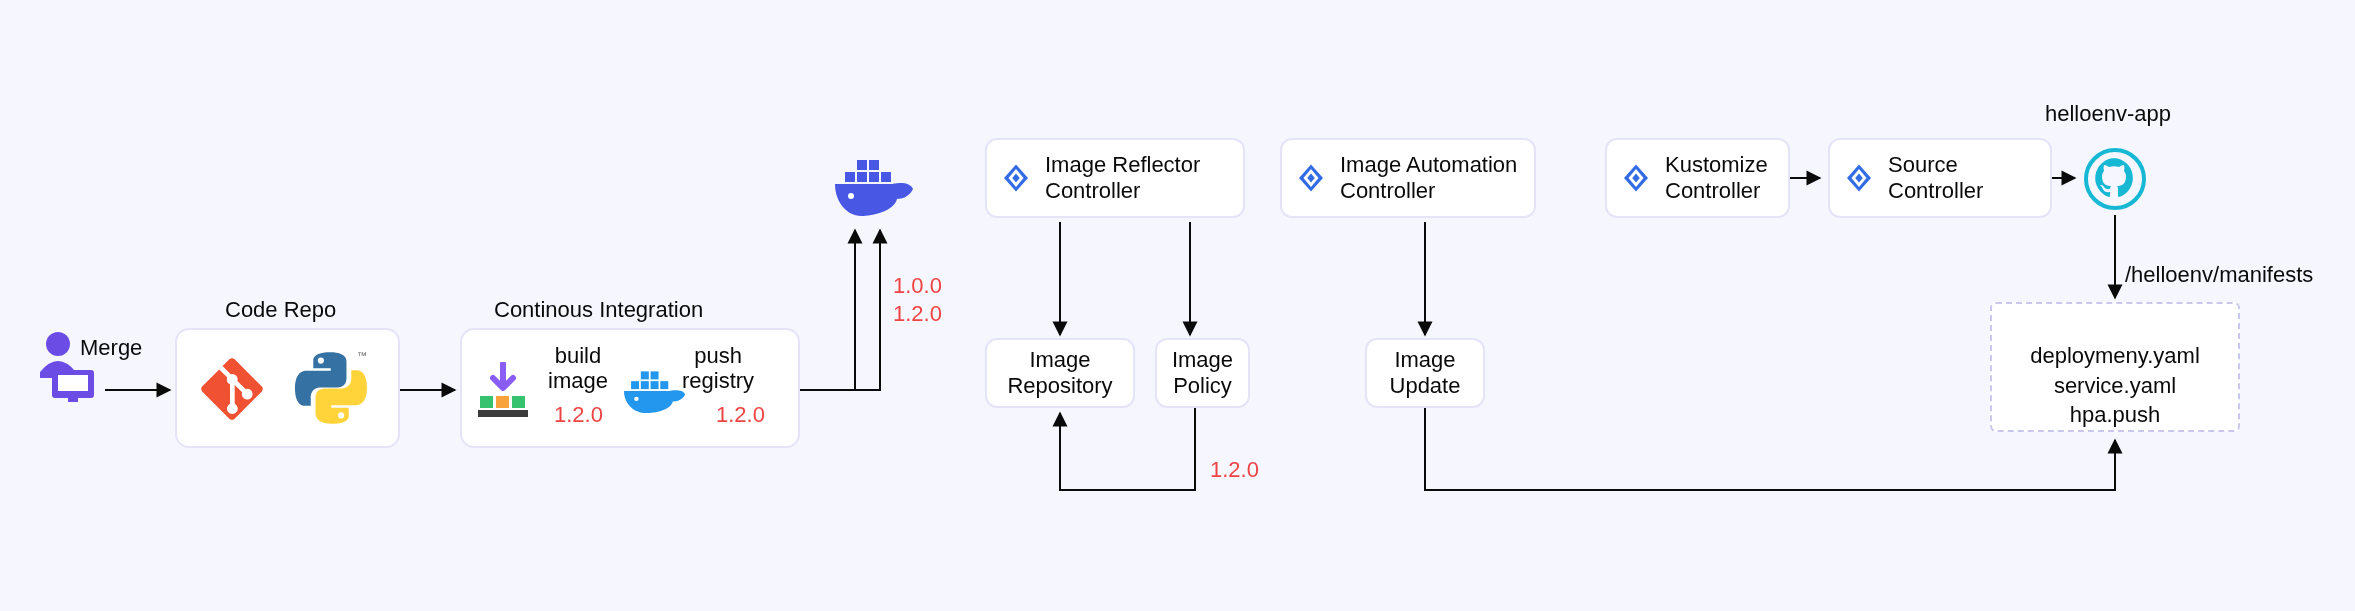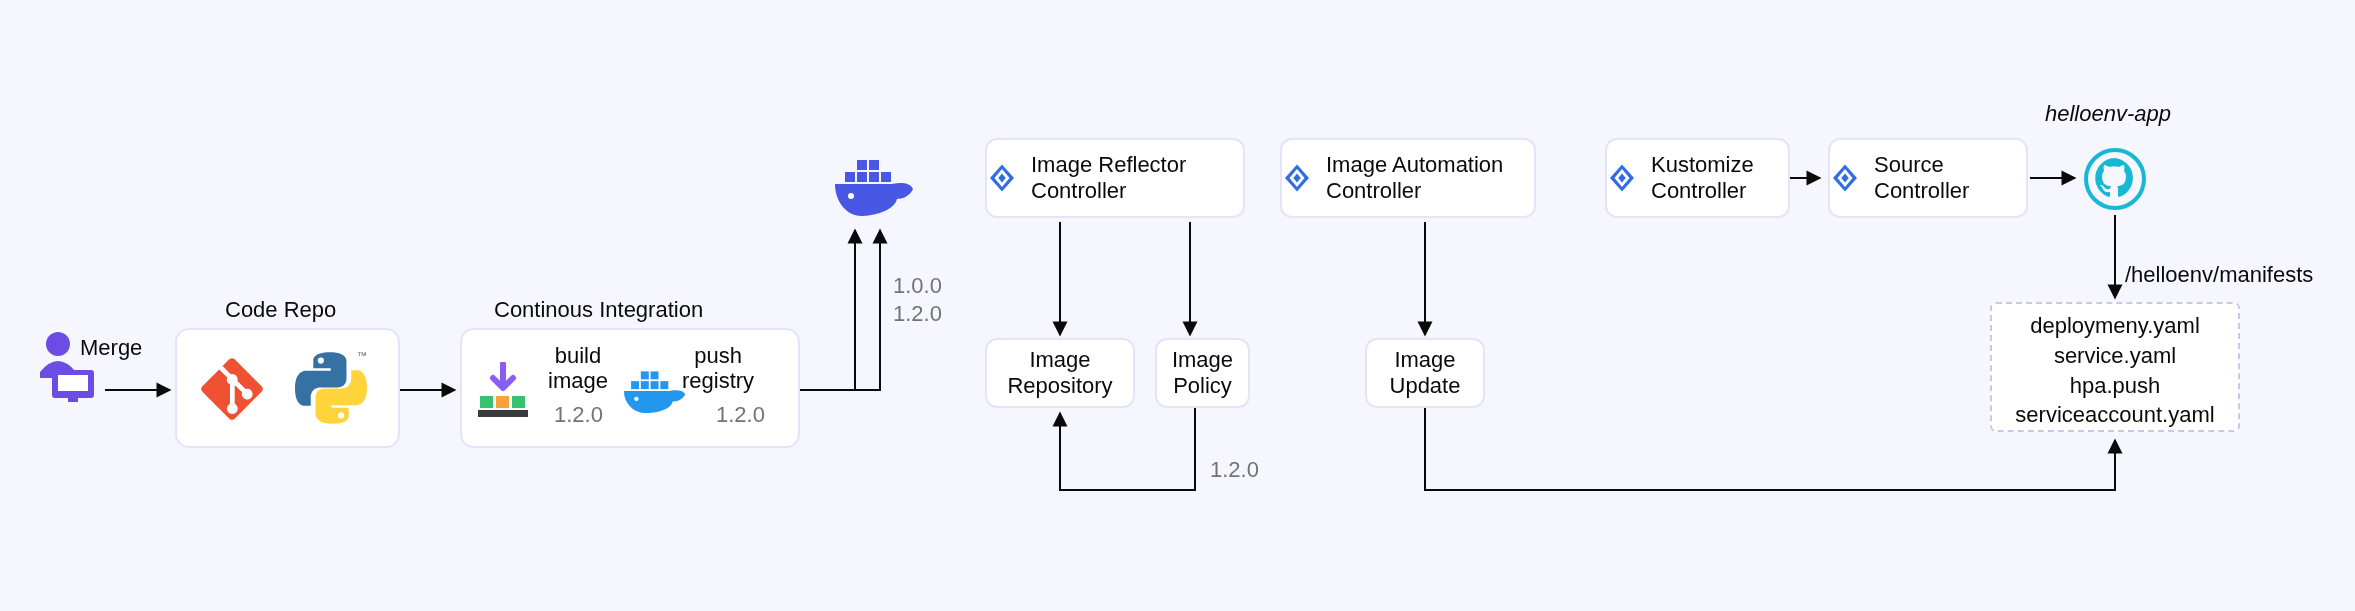--- a/index.html
+++ b/index.html
@@ -11,37 +11,37 @@
     position: relative;
     color: #0a0a0a;
   }
   .label {
     position: absolute;
     font-size: 22px;
     text-align: center;
     white-space: pre;
   }
   .version {
-    color: #737373;
+    color: #ef4444;
     font-size: 22px;
   }
   .card {
     position: absolute;
     background: #ffffff;
     border: 2px solid #e5e3f7;
     border-radius: 14px;
   }
   .controller-card {
     position: absolute;
     background: #ffffff;
     border: 2px solid #e5e3f7;
     border-radius: 12px;
     display: flex;
     align-items: center;
-    padding: 8px 0;
+    padding: 8px 14px;
     gap: 14px;
   }
   .controller-card .txt {
     font-size: 22px;
     line-height: 1.2;
     white-space: pre;
   }
   .small-card {
     position: absolute;
     background: #ffffff;
@@ -220,47 +220,46 @@
     <svg width="30" height="30" viewBox="0 0 40 40">
         <path d="M20 2 L36 20 L20 38 L4 20 Z" fill="#326ce5"></path>
         <path d="M20 8 L30 20 L20 32 L10 20 Z" fill="#fff"></path>
         <path d="M20 14 L25 20 L20 26 L15 20 Z" fill="#326ce5"></path>
       </svg>
   </span>
   <span class="txt">Kustomize
 Controller</span>
 </div>
 
-<div class="controller-card" style="left:1828px; top:138px; width:200px; height:80px;">
+<div class="controller-card" style="left:1828px; top:138px; width:224px; height:80px;">
   <span class="flux-icon">
     <svg width="30" height="30" viewBox="0 0 40 40">
         <path d="M20 2 L36 20 L20 38 L4 20 Z" fill="#326ce5"></path>
         <path d="M20 8 L30 20 L20 32 L10 20 Z" fill="#fff"></path>
         <path d="M20 14 L25 20 L20 26 L15 20 Z" fill="#326ce5"></path>
       </svg>
   </span>
   <span class="txt">Source
 Controller</span>
 </div>
 
 <div class="small-card" style="left:985px; top:338px; width:150px; height:70px;">Image
 Repository</div>
 <div class="small-card" style="left:1155px; top:338px; width:95px; height:70px;">Image
 Policy</div>
 <div class="small-card" style="left:1365px; top:338px; width:120px; height:70px;">Image
 Update</div>
 <div class="label version" style="left:1210px; top:457px;">1.2.0</div>
 
-<div class="label" style="left:2045px; top:101px;font-style:italic;">helloenv-app</div>
+<div class="label" style="left:2045px; top:101px;">helloenv-app</div>
 
 <svg width="62" height="62" style="position:absolute; left:2084px; top:148px;" viewBox="0 0 62 62">
   <circle cx="31" cy="31" r="29" fill="none" stroke="#17b8d4" stroke-width="4"></circle>
   <path fill="#17b8d4" d="M31 10a20 20 0 0 0-6 39c1 0 1-1 1-1v-4c-6 1-7-3-7-3-1-2-2-3-2-3-2-1 0-1 0-1 2 0 3 2 3 2 2 3 5 2 6 2 0-2 1-2 1-3-5 0-9-2-9-10 0-2 1-4 2-5 0-1-1-3 0-6 0 0 2 0 5 2a18 18 0 0 1 10 0c3-2 5-2 5-2 1 3 0 5 0 6 1 1 2 3 2 5 0 8-4 10-9 10 1 1 1 2 1 4v6s0 1 1 1a20 20 0 0 0-5-39z"></path>
 </svg>
 
 <div class="label" style="left:2125px; top:262px;">/helloenv/manifests</div>
 
 <div class="dashed-card" style="left:1990px; top:302px; width:250px; height:130px;">
   <div>deploymeny.yaml</div>
   <div>service.yaml</div>
   <div>hpa.push</div>
-  <div>serviceaccount.yaml</div>
 </div>
 
 </body></html>

